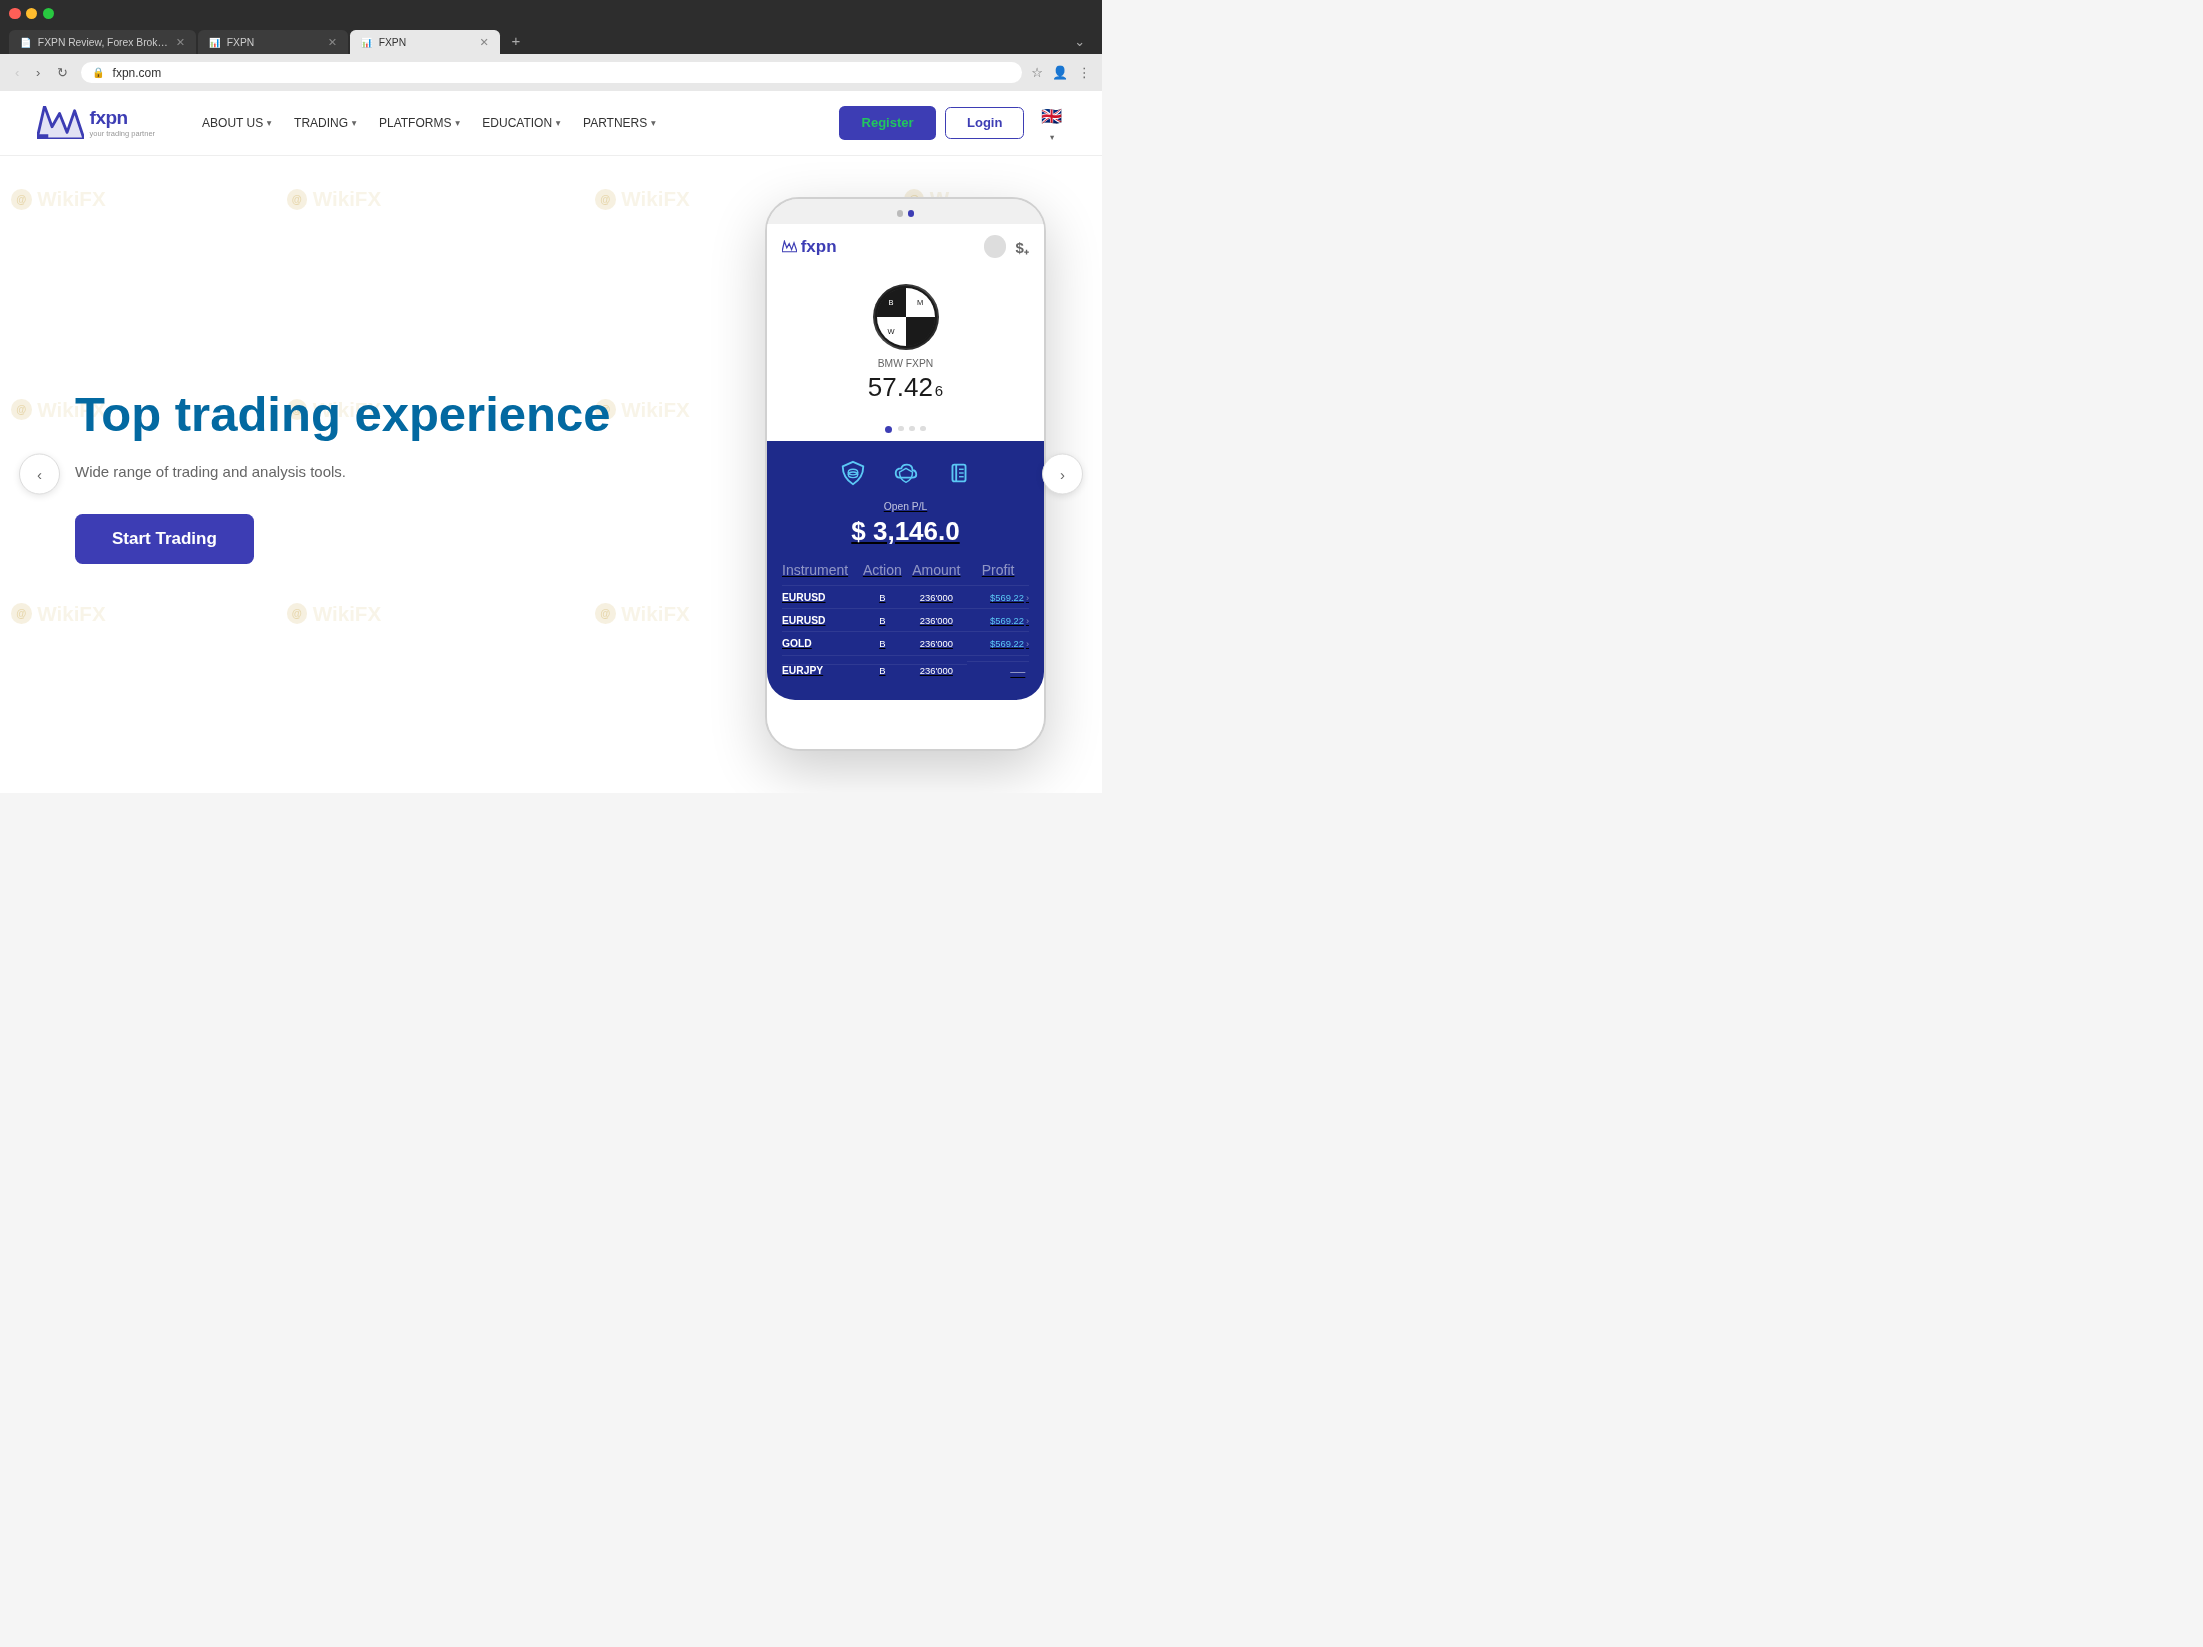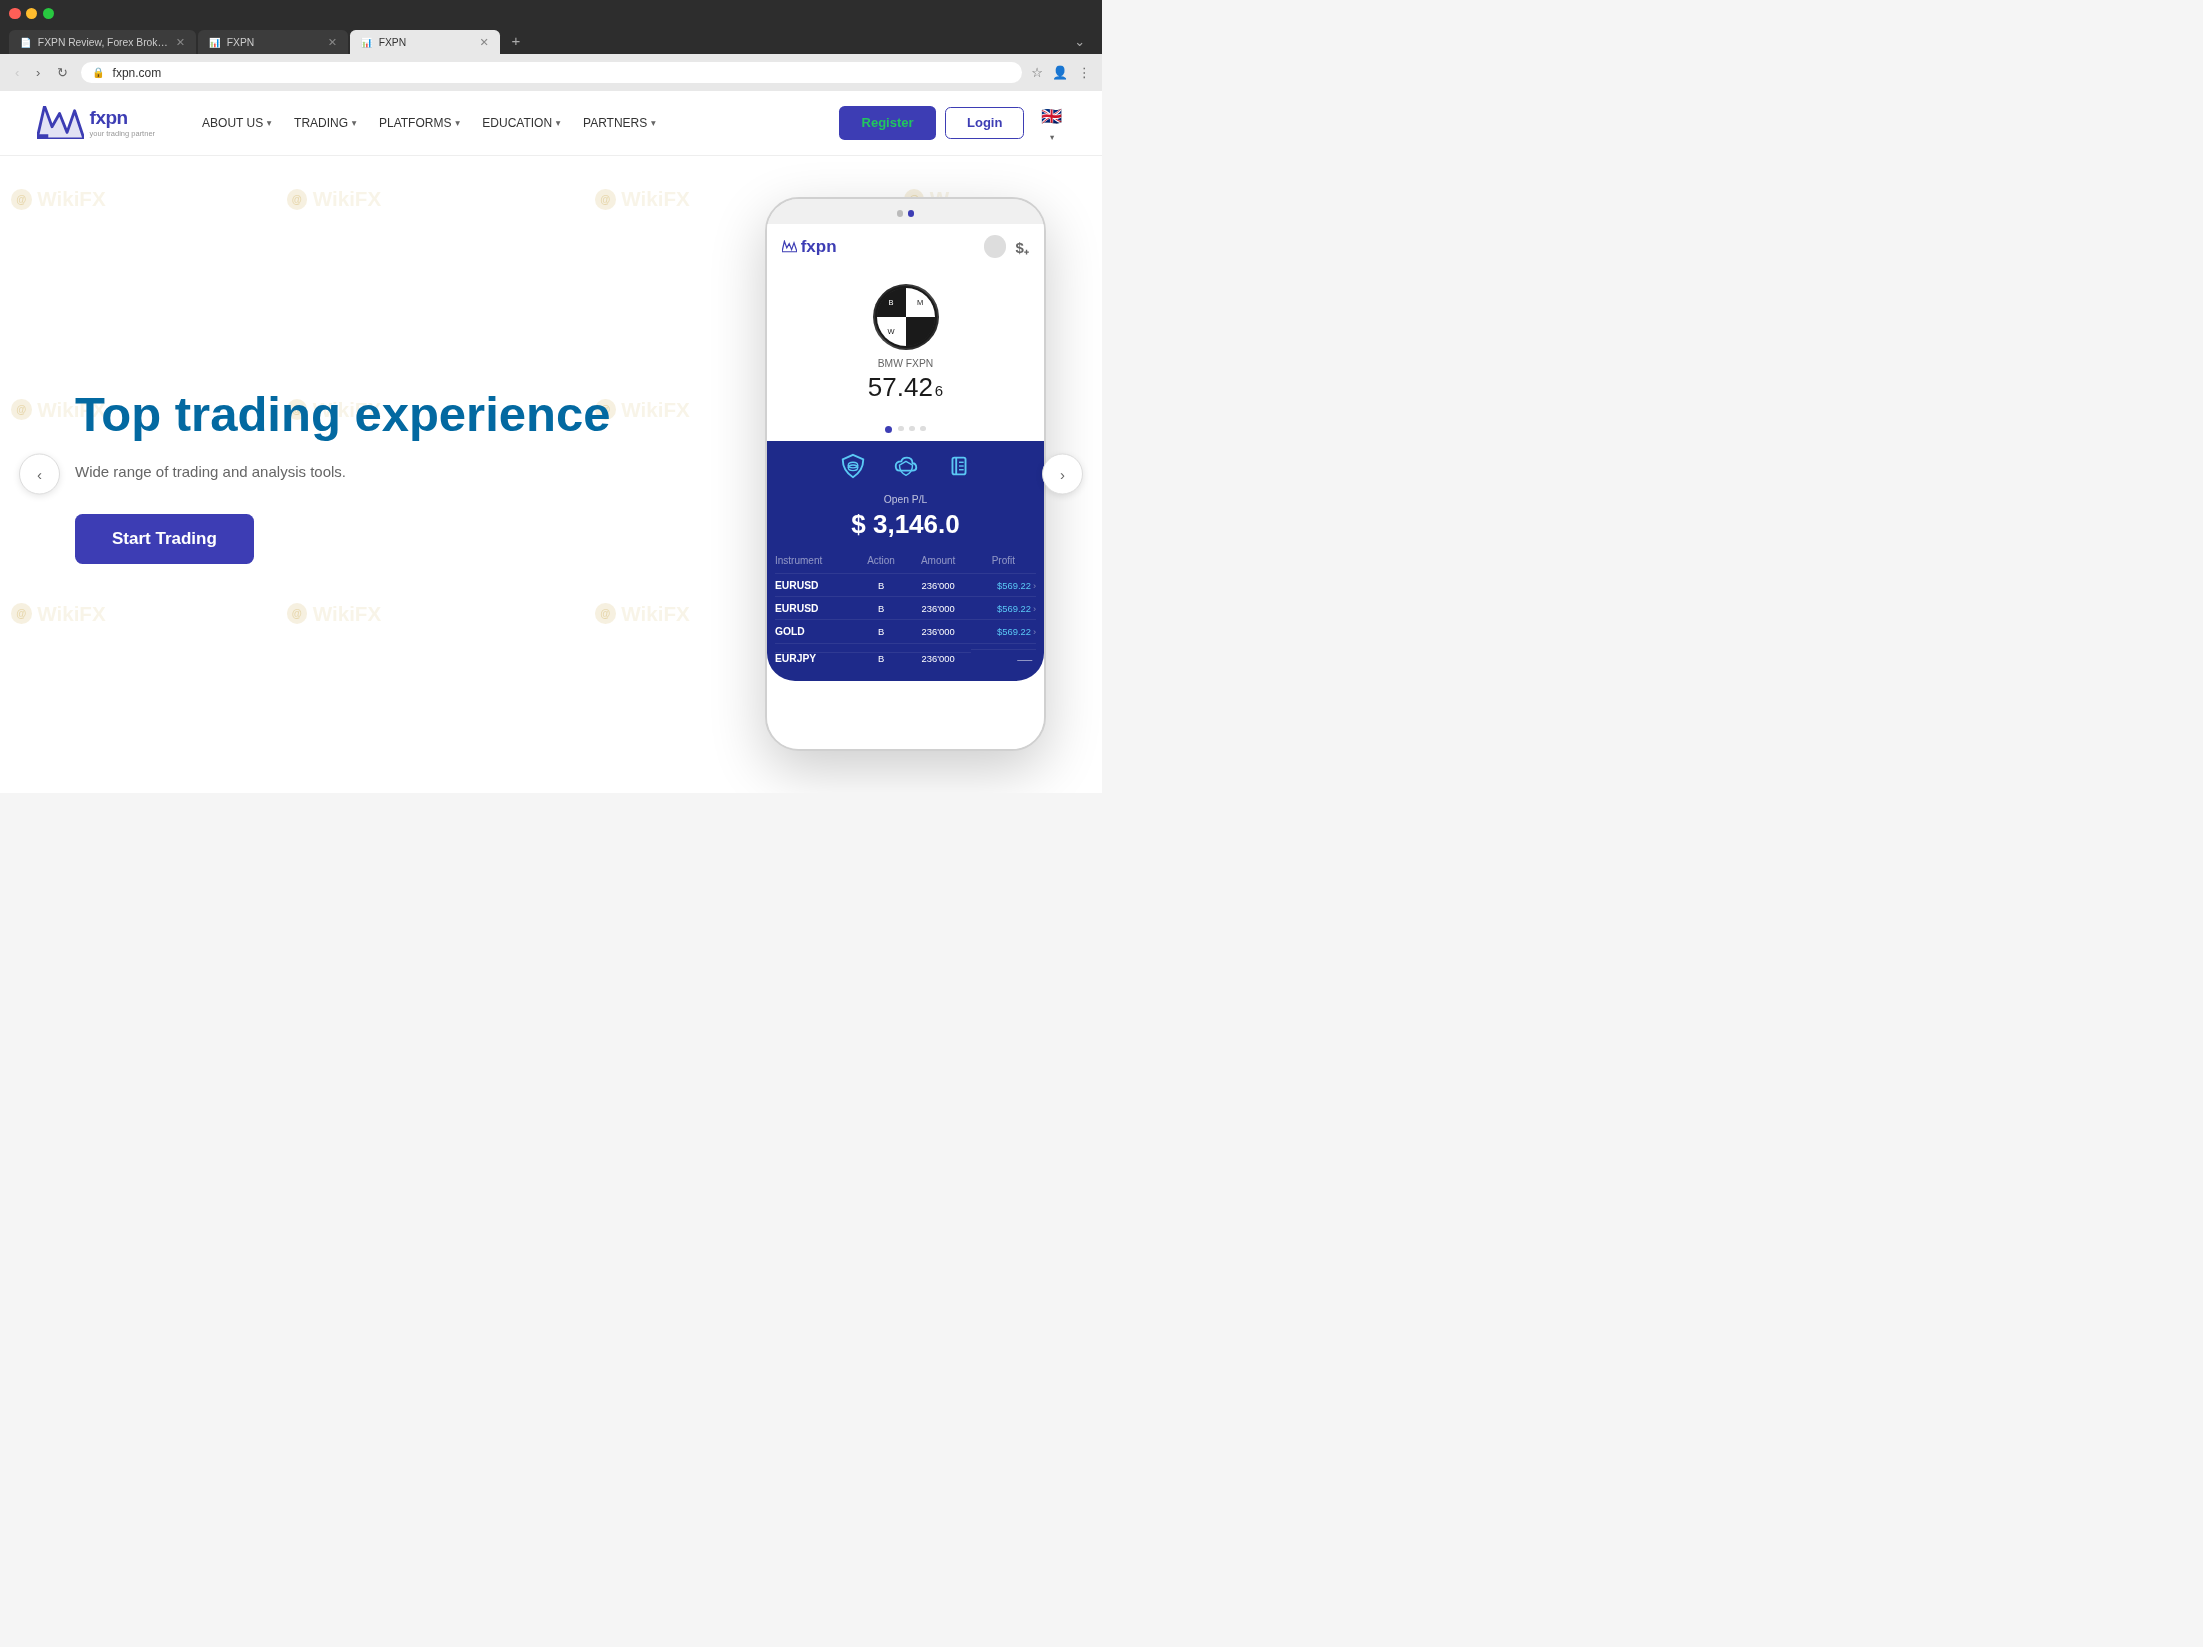--- a/index.html
+++ b/index.html
@@ -252,21 +252,22 @@
     }
     .indicator-dot {
       width: 5.6px; height: 5.6px; border-radius: 50%; background: #ddd;
     }
     .indicator-dot.active { background: #3d3db4; width: 7.5px; height: 7.5px; }
 
     
     .trading-panel {
       background: #1e2a8a;
       border-radius: 0 0 28px 28px;
-      padding: 8px;
+      padding: 15px;
+      text-decoration: underline;
     }
     .trading-icons {
       display: flex; justify-content: center; gap: 19px;
       margin-bottom: 11.2px;
     }
     .t-icon {
       width: 34px; height: 34px;
       display: flex; align-items: center; justify-content: center;
       color: #5bc8f5; font-size: 17px;
     }
@@ -278,21 +279,21 @@
       text-align: center; font-size: 26px; font-weight: 700; color: white;
       margin-bottom: 11.2px;
     }
 
     .trades-table { width: 100%; }
     .trades-header {
       display: grid; grid-template-columns: 1fr 0.6fr 0.8fr 0.8fr;
       padding: 3.7px 0; margin-bottom: 3.7px;
     }
     .th {
-      font-size: 10px; color: rgba(255,255,255,0.5); text-align: center;
+      font-size: 14px; color: rgba(255,255,255,0.5); text-align: center;
     }
     .th:first-child { text-align: left; }
     .trade-row {
       display: grid; grid-template-columns: 1fr 0.6fr 0.8fr 0.8fr;
       padding: 5.6px 0; border-top: 0.9px solid rgba(255,255,255,0.08);
       align-items: center;
     }
     .td {
       font-size: 9.4px; color: white; text-align: center;
     }

